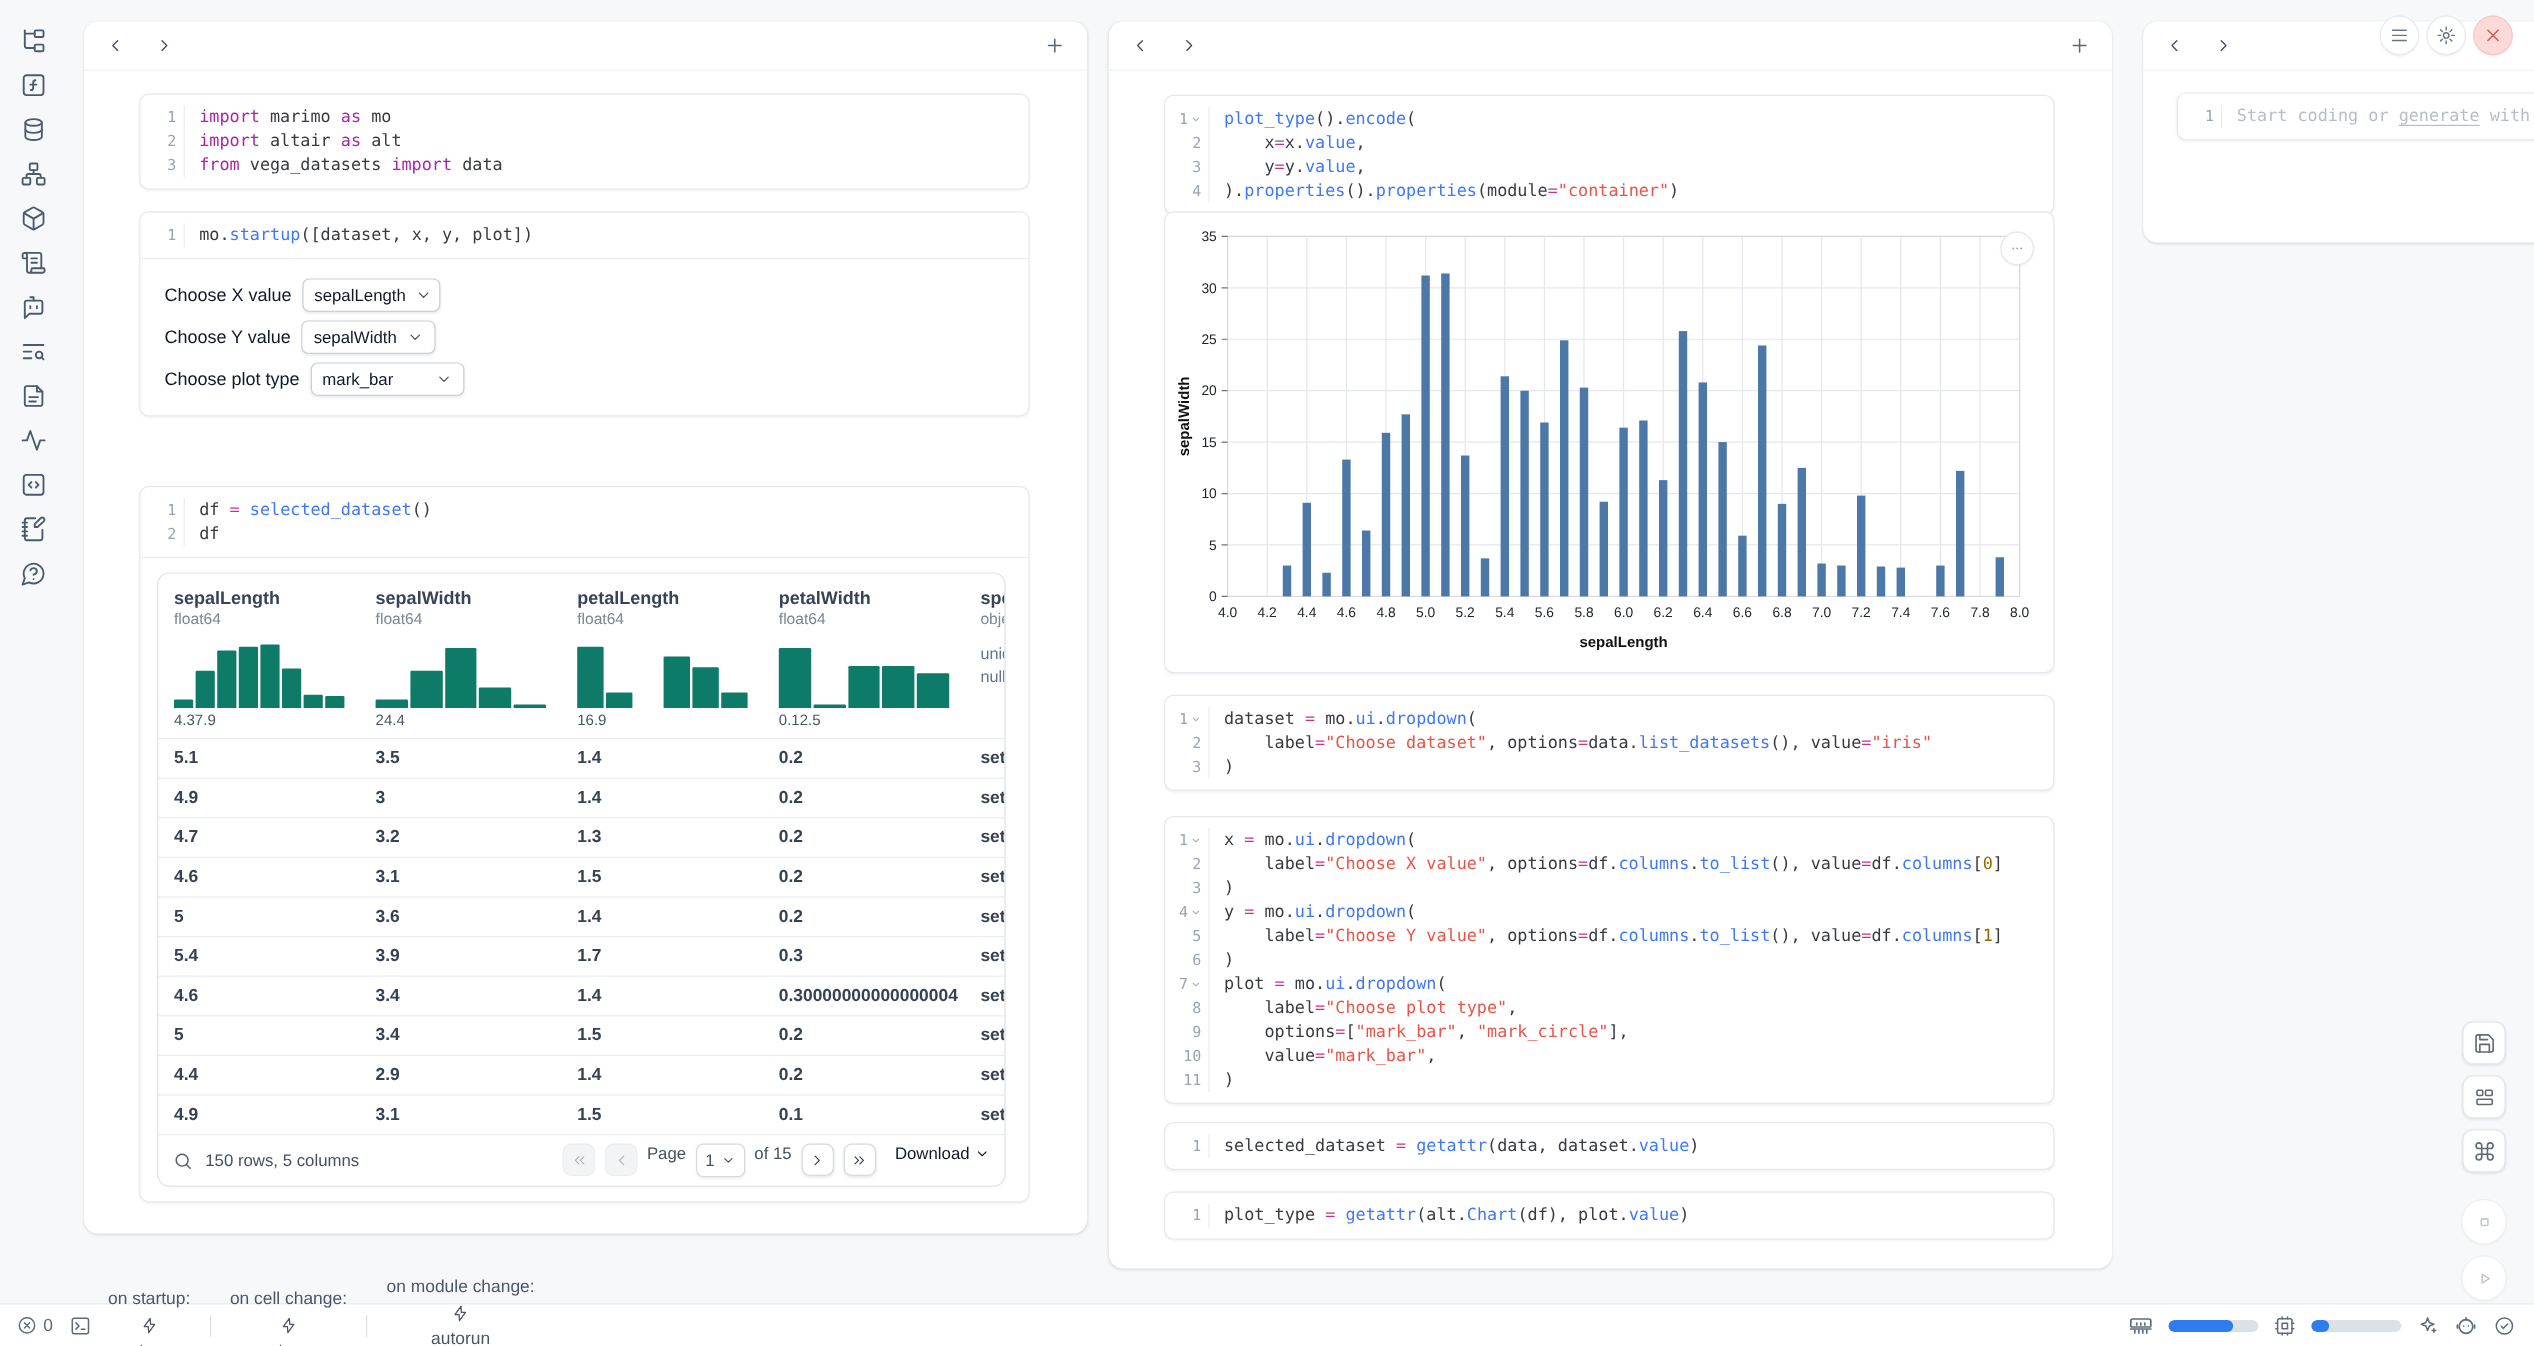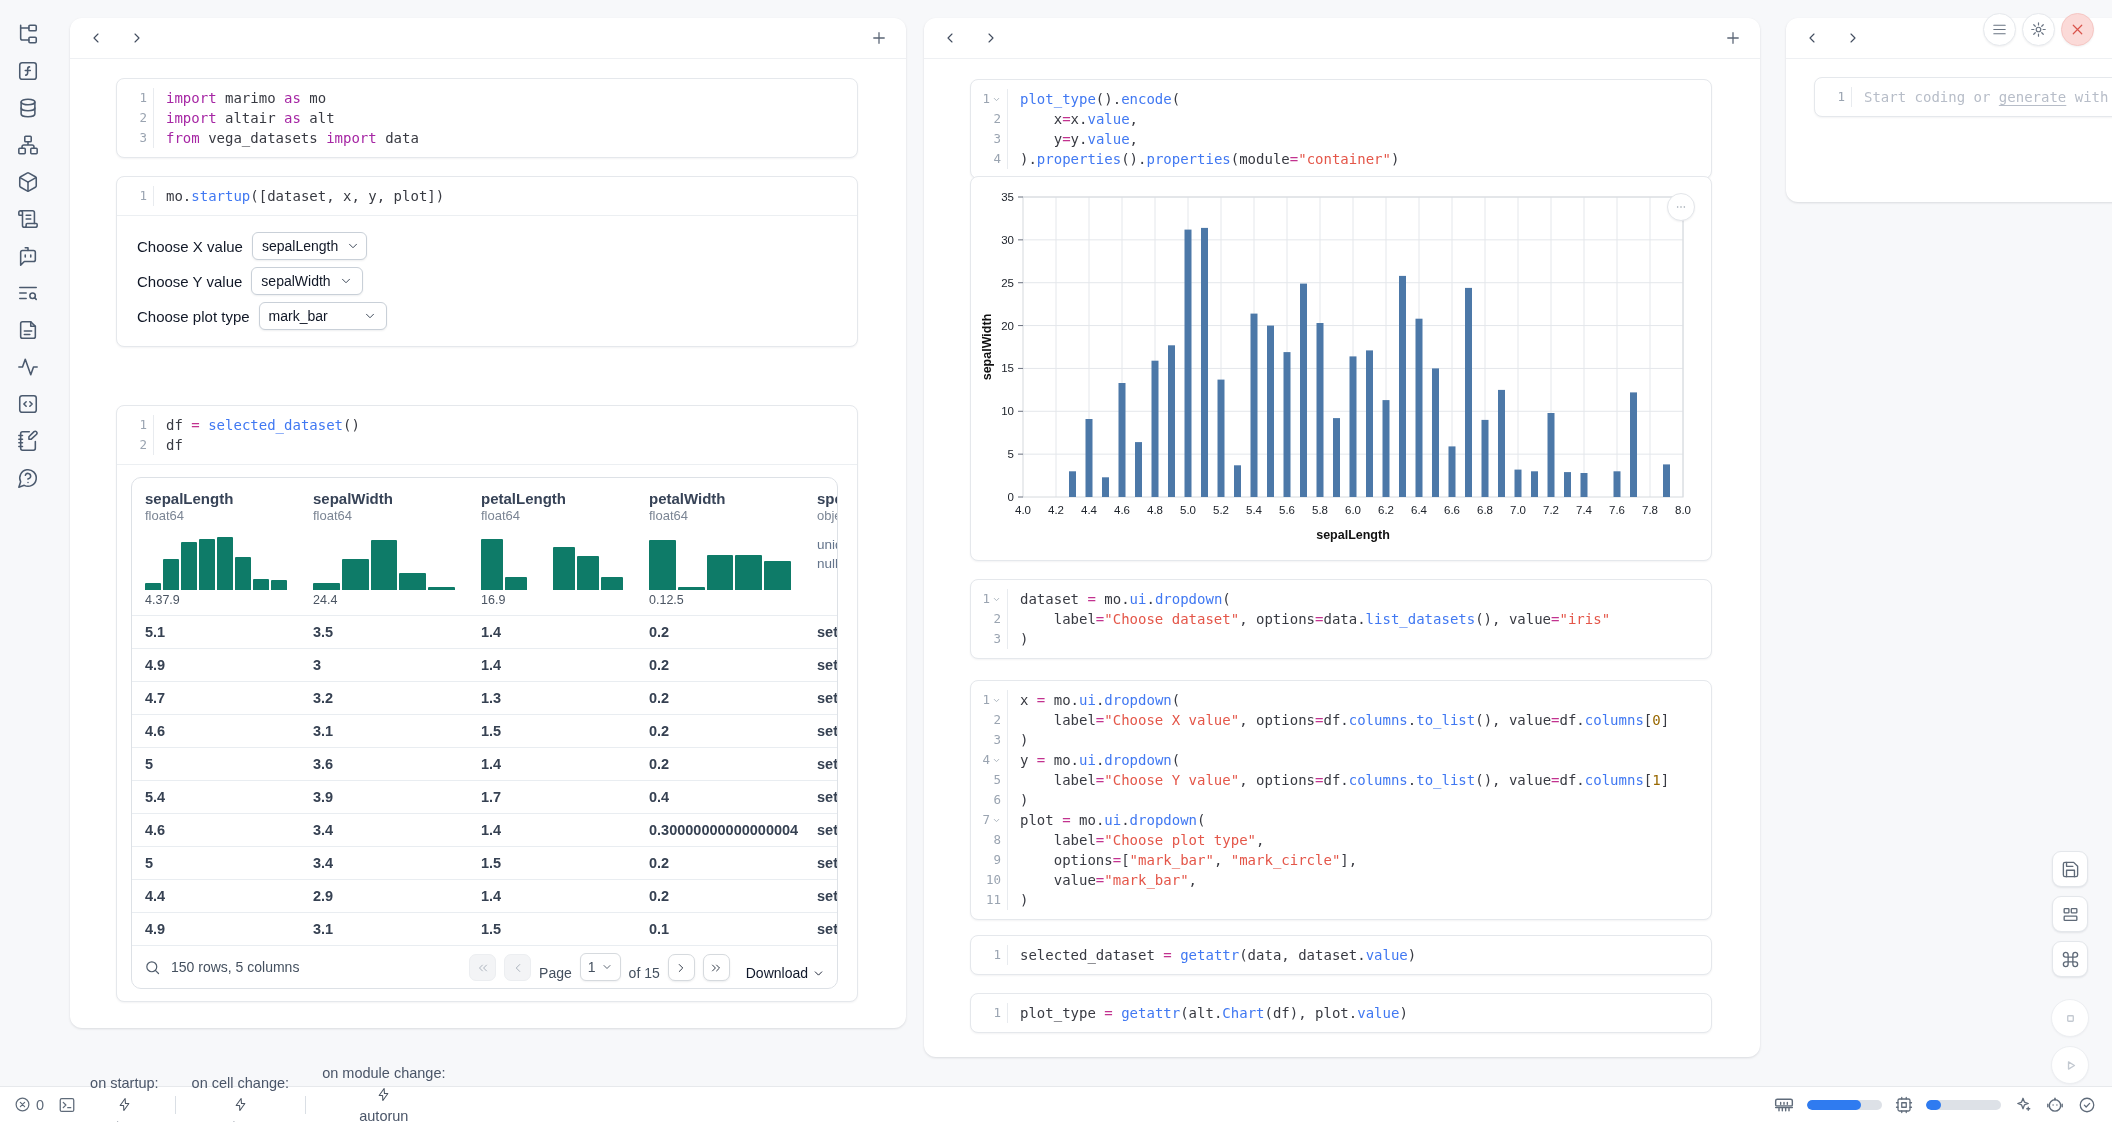--- a/index.html
+++ b/index.html
@@ -61,21 +61,21 @@
   .hist i{flex:1;background:#0e7b68;display:block;border-radius:1px 1px 0 0;}
   .hrange{display:flex;justify-content:flex-start;width:142px;font-size:12.5px;
     color:#4b5563;margin-top:3px;}
   .cmeta{font-size:13.5px;color:#64748b;margin-top:12px;line-height:19px;white-space:nowrap;}
   .trow{display:flex;height:33px;align-items:center;border-top:1px solid #e9edf1;
     padding-left:11px;font-size:14.5px;color:#364152;overflow:hidden;box-sizing:border-box;font-weight:bold;}
   .tcell{flex:0 0 166px;padding-left:2px;white-space:nowrap;overflow:hidden;}
   .tfoot{display:flex;align-items:center;border-top:1px solid #e9edf1;height:42px;
     padding:0 12px;color:#44505f;font-size:14px;}
   .tfoot .summary{margin-left:10px;}
-  .pager{margin-left:auto;display:flex;align-items:flex-end;gap:8px;}
+  .pager{margin-left:auto;display:flex;align-items:flex-start;gap:8px;}
   .pg-btn{width:27px;height:27px;border-radius:7px;display:flex;align-items:center;
     justify-content:center;background:#fff;border:1px solid #d6dade;
     box-shadow:0 1px 2px rgba(16,24,40,.08);color:#333c49;cursor:pointer;padding:0;}
   .pg-btn.dis{background:#f3f4f6;color:#aab2bc;border-color:#eceef1;box-shadow:none;}
   .page-sel{height:26px;border:1px solid #d6dade;border-radius:6px;display:flex;
     align-items:center;gap:5px;padding:0 7px;background:#fff;
     box-shadow:0 1px 2px rgba(16,24,40,.06);cursor:pointer;}
   .dl{display:flex;align-items:center;gap:4px;color:#0f172a;margin-left:8px;cursor:pointer;
     background:none;border:none;font-size:14px;padding:0;}
 
@@ -422,21 +422,21 @@
                   <span class="tcell">5</span>
                   <span class="tcell">3.6</span>
                   <span class="tcell">1.4</span>
                   <span class="tcell">0.2</span>
                   <span class="tcell">setosa</span>
                 </div>
                 <div class="trow">
                   <span class="tcell">5.4</span>
                   <span class="tcell">3.9</span>
                   <span class="tcell">1.7</span>
-                  <span class="tcell">0.4</span>
+                  <span class="tcell">0.3</span>
                   <span class="tcell">setosa</span>
                 </div>
                 <div class="trow">
                   <span class="tcell">4.6</span>
                   <span class="tcell">3.4</span>
                   <span class="tcell">1.4</span>
                   <span class="tcell">0.30000000000000004</span>
                   <span class="tcell">setosa</span>
                 </div>
                 <div class="trow">

